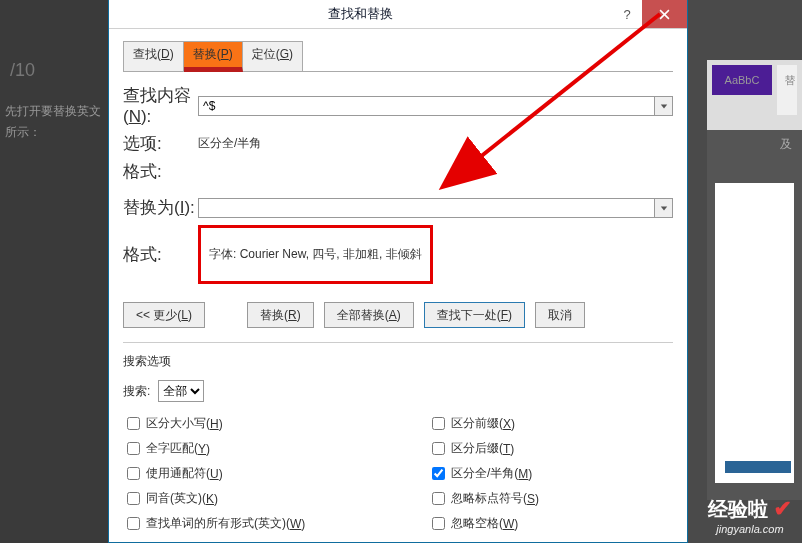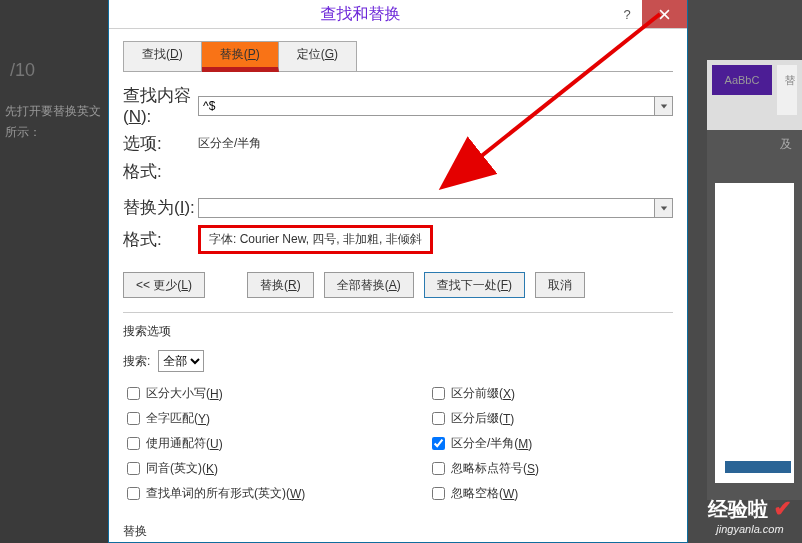--- a/index.html
+++ b/index.html
@@ -8,41 +8,41 @@
   .bg-left .line{padding:2px 5px;font-size:12px}
   .bg-right{position:absolute;right:0;top:60px;width:95px;height:440px;background:#555}
   .bg-right .ribbon{background:#ddd;height:70px;position:relative}
   .bg-right .swatch{position:absolute;top:5px;left:5px;width:60px;height:30px;background:#4c1d95;font-size:11px;color:#999;display:flex;align-items:center;justify-content:center}
   .bg-right .stroke{position:absolute;top:5px;right:5px;width:20px;height:50px;background:#f0f0f0;color:#888;font-size:11px;writing-mode:vertical-rl}
   .bg-right .page{background:#fff;margin:30px 8px 0 8px;height:300px;position:relative}
   .bg-right .pagebar{position:absolute;bottom:10px;left:10px;right:3px;height:12px;background:#2a6496}
 
   .dialog{position:absolute;left:108px;top:0;width:580px;height:543px;background:#fff;border:1px solid #0f6d9e;border-top:none;box-sizing:border-box}
   .titlebar{height:28px;background:#fff;display:flex;align-items:center;border-bottom:1px solid #d0d0d0;position:relative}
-  .titlebar .title{flex:1;text-align:center;color:#6d28d9;font-size:16px}
+  .titlebar .title{flex:1;text-align:center;color:#0f172a;font-size:13px}
   .titlebar .help{width:30px;height:28px;display:flex;align-items:center;justify-content:center;color:#555;font-size:13px;cursor:pointer}
   .titlebar .close{width:45px;height:28px;background:#c75050;display:flex;align-items:center;justify-content:center;cursor:pointer}
   .titlebar .close svg{width:11px;height:11px}
 
   .body{padding:12px 14px 0 14px}
   .tabs{display:flex;border-bottom:1px solid #aaa;margin-bottom:12px;position:relative}
-  .tab{padding:4px 18px;border:1px solid #aaa;margin-right:0;margin-bottom:-1px;background:#f0f0f0;font-size:12px;cursor:pointer;position:relative}
+  .tab{padding:4px 9px;border:1px solid #aaa;margin-right:0;margin-bottom:-1px;background:#f0f0f0;font-size:12px;cursor:pointer;position:relative}
   .tab + .tab{border-left:none}
   .tab.active{background:#f97316;border-bottom:5px solid #b91c1c}
   .tab u{text-decoration:underline}
 
   .form-row{display:flex;align-items:center;margin-bottom:5px}
   .form-row .label{width:75px;text-align:left;font-size:17px}
   .form-row .label u{text-decoration:underline}
   .combo{flex:1;display:flex}
   .combo input{flex:1;height:20px;border:1px solid #999;padding:0 4px;font-size:12px;box-sizing:border-box}
   .combo .drop{width:18px;height:20px;border:1px solid #999;border-left:none;background:#efefef;display:flex;align-items:center;justify-content:center;cursor:pointer;box-sizing:border-box}
   .combo .drop svg{width:8px;height:8px}
   .inline-val{font-size:12px;padding-left:0}
-  .fmtbox{border:3px solid #e40000;padding:3px 8px;display:inline-block;font-size:12px}
+  .fmtbox{border:3px solid #e40000;padding:18px 8px;display:inline-block;font-size:12px}
 
   .btnrow{display:flex;justify-content:flex-start;gap:10px;margin:18px 0 10px 0;align-items:center;border-bottom:1px solid #ccc;padding-bottom:14px}
   .btn{height:24px;border:1px solid #999;background:#efefef;font-size:12px;padding:0 12px;display:flex;align-items:center;cursor:pointer}
   .btn.primary{border:1px solid #2a7ab0}
   .btn u{text-decoration:underline}
 
   .search-opts{margin-top:6px}
   .search-opts .grp-label{font-size:12px;margin-bottom:10px}
   .search-row{display:flex;align-items:center;margin-bottom:12px}
   .search-row .slabel{margin-right:8px}

